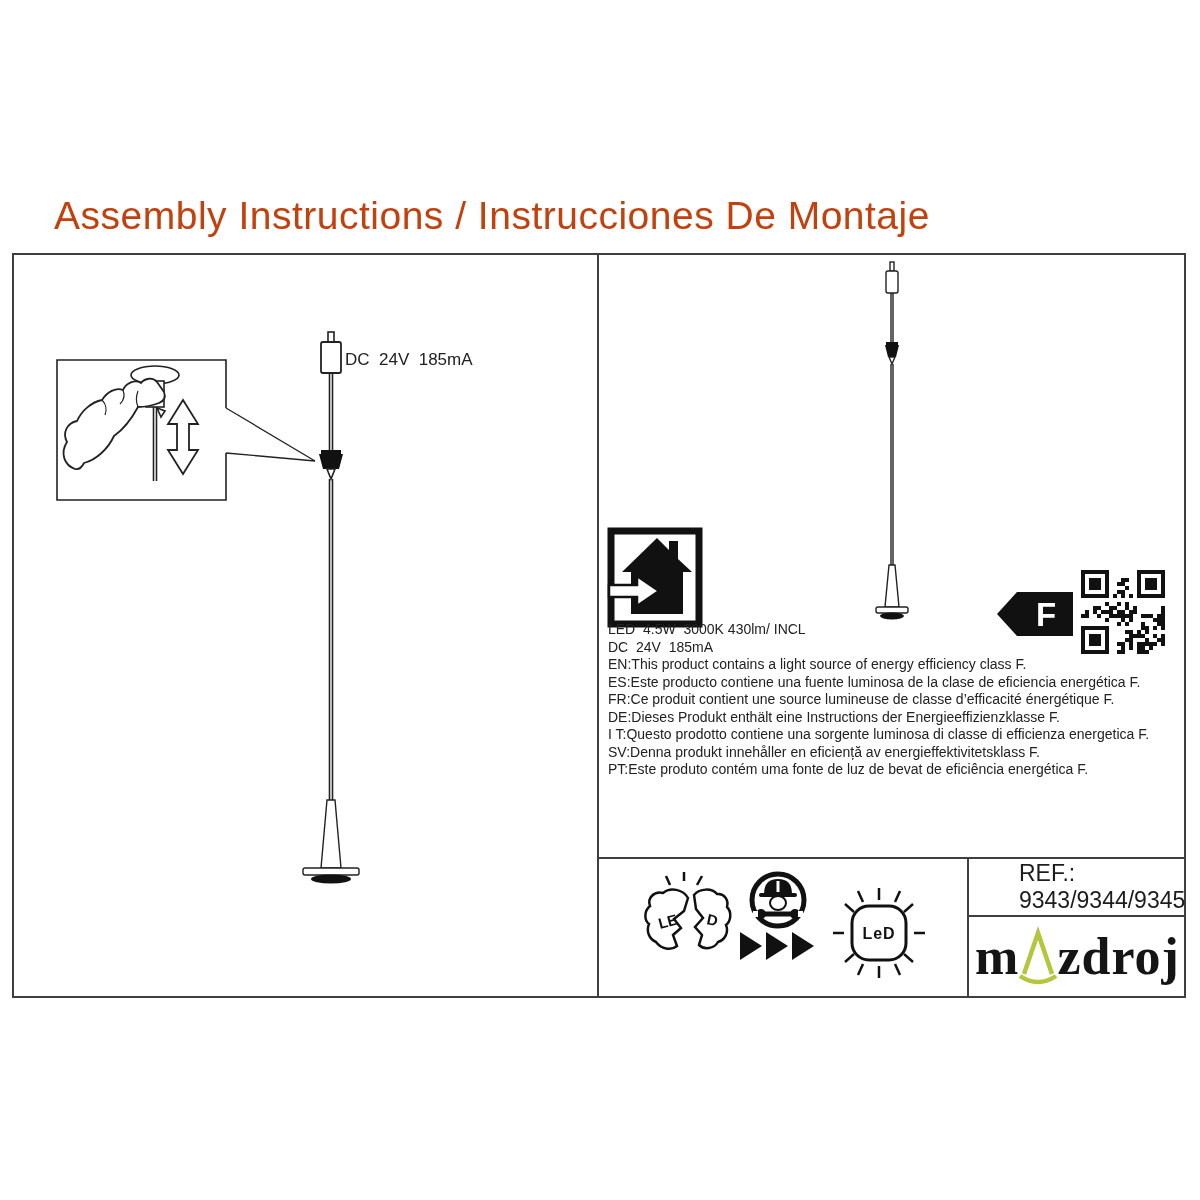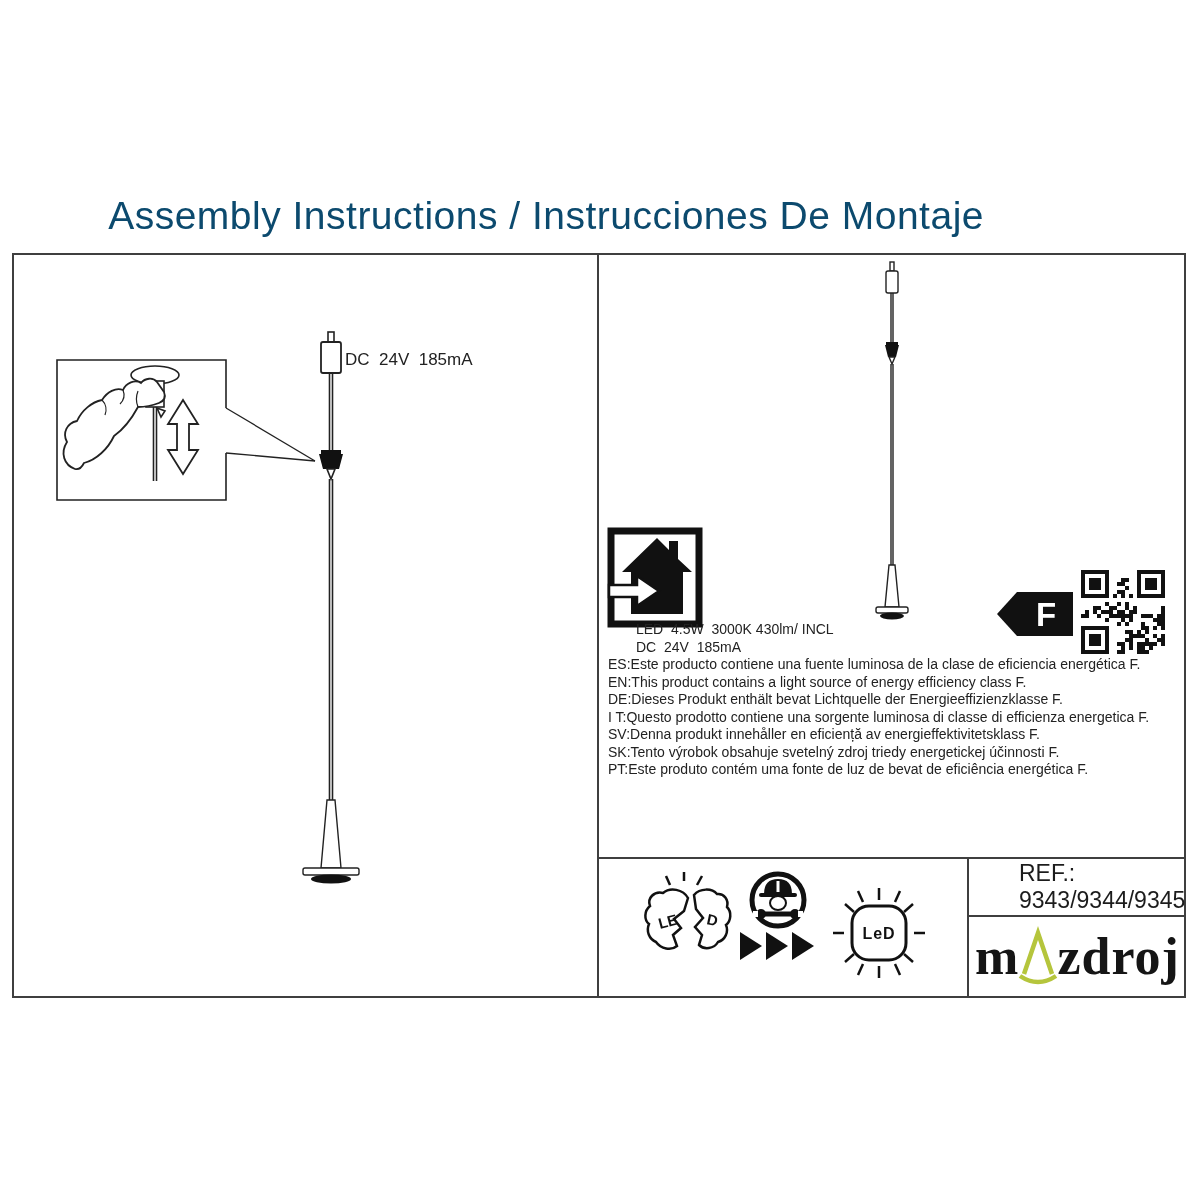--- a/index.html
+++ b/index.html
@@ -1,34 +1,34 @@
 <!DOCTYPE html>
 <html style="--green: #b5c53c; --line: #3f3f3f; --ink: #1a1a1a;"><head>
 <meta charset="utf-8">
 <style>
   :root{ --green:#b5c53c; --line:#3f3f3f; --ink:#1a1a1a; }
   *{ margin:0; padding:0; box-sizing:border-box; }
   html,body{ width:1200px; height:1200px; background:#ffffff; font-family:"Liberation Sans", sans-serif; color:var(--ink); }
   .abs{ position:absolute; }
   #canvas{ position:relative; width:1200px; height:1200px; overflow:hidden; }
 
-  .page-title{ top:194px; left:0; width:984px; text-align:right; font-size:39px; letter-spacing:.5px; color:#0c4a6e; white-space:nowrap; }
+  .page-title{ top:194px; left:0; width:984px; text-align:center; font-size:39px; letter-spacing:.5px; color:#c2410c; white-space:nowrap; }
 
   .main-box{ left:12px; top:253px; width:1174px; height:745px; border:2px solid var(--line); background:#fff; }
   .vline-main{ left:597px; top:253px; width:2px; height:745px; background:var(--line); }
   .hline-foot{ left:598px; top:857px; width:588px; height:2px; background:var(--line); }
   .vline-foot{ left:967px; top:857px; width:2px; height:141px; background:var(--line); }
   .hline-ref{ left:969px; top:915px; width:217px; height:2px; background:var(--line); }
 
   svg text{ font-family:"Liberation Sans", sans-serif; }
 
   .dc-label-left{ left:345px; top:350px; font-size:17px; white-space:pre; color:#222; }
 
   .spec-block{ left:608px; top:621px; width:572px; font-size:14px; line-height:17.5px; color:#222; }
-  .spec-line{ white-space:pre;margin-left:28px; }
+  .spec-line{ white-space:pre; }
   .lang-line{ white-space:nowrap; }
 
   .ref-block{ left:999px; top:860px; width:185px; font-size:23px; line-height:26.5px; color:#1c1c1c;margin-left:20px; }
 
   .brand-box{ left:969px; top:917px; width:217px; height:79px; display:flex; align-items:center; justify-content:center; }
   .brand-word{ font-family:"Liberation Serif", serif; font-size:52px; font-weight:600; color:#151515; letter-spacing:1px; }
   .brand-lambda{ display:inline-block; vertical-align:-12px; margin:0 -2px; }
 </style>
 </head>
 <body>
@@ -229,26 +229,26 @@
       <rect x="43" y="83" width="4" height="4" fill="#111"></rect>
       <rect x="59" y="83" width="4" height="4" fill="#111"></rect>
       <rect x="63" y="83" width="4" height="4" fill="#111"></rect>
       <rect x="67" y="83" width="4" height="4" fill="#111"></rect>
     </svg>
 
   <div class="abs spec-block">
     <div class="spec-line">LED  4.5W  3000K 430lm/ INCL</div>
     <div class="spec-line">DC  24V  185mA</div>
     <div>
+        <div class="lang-line">EN:This product contains a light source of energy efficiency class F.</div>
         <div class="lang-line">ES:Este producto contiene una fuente luminosa de la clase de eficiencia energética F.</div>
-        <div class="lang-line">EN:This product contains a light source of energy efficiency class F.</div>
-        <div class="lang-line">DE:Dieses Produkt enthält bevat Lichtquelle der Energieeffizienzklasse F.</div>
+        <div class="lang-line">FR:Ce produit contient une source lumineuse de classe d’efficacité énergétique F.</div>
+        <div class="lang-line">DE:Dieses Produkt enthält eine Instructions der Energieeffizienzklasse F.</div>
         <div class="lang-line">I T:Questo prodotto contiene una sorgente luminosa di classe di efficienza energetica F.</div>
         <div class="lang-line">SV:Denna produkt innehåller en eficiență av energieffektivitetsklass F.</div>
-        <div class="lang-line">SK:Tento výrobok obsahuje svetelný zdroj triedy energetickej účinnosti F.</div>
         <div class="lang-line">PT:Este produto contém uma fonte de luz de bevat de eficiência energética F.</div>
       </div>
   </div>
 
   <svg class="abs" style="left:600px; top:860px;" width="366" height="136" viewBox="0 0 366 136" fill="none" stroke="#111" stroke-width="2.5">
 
     <g>
       <path d="M88,38 C83,29 70,27 63,33 C54,31 47,38 50,46 C44,51 44,60 49,64 C46,71 49,79 56,82 C61,89 71,91 77,86 L73,75 L81,68 L74,59 L84,51 Z" fill="#fff"></path>
       <path d="M94,35 C100,28 112,28 117,34 C124,33 129,40 127,47 C132,52 131,61 126,65 C129,72 125,80 118,82 C114,89 104,90 99,85 L102,75 L95,67 L103,58 L96,49 Z" fill="#fff"></path>
       <text x="60" y="69" transform="rotate(-15 60 69)" font-size="15" font-weight="bold" fill="#111" stroke="none">LE</text>

